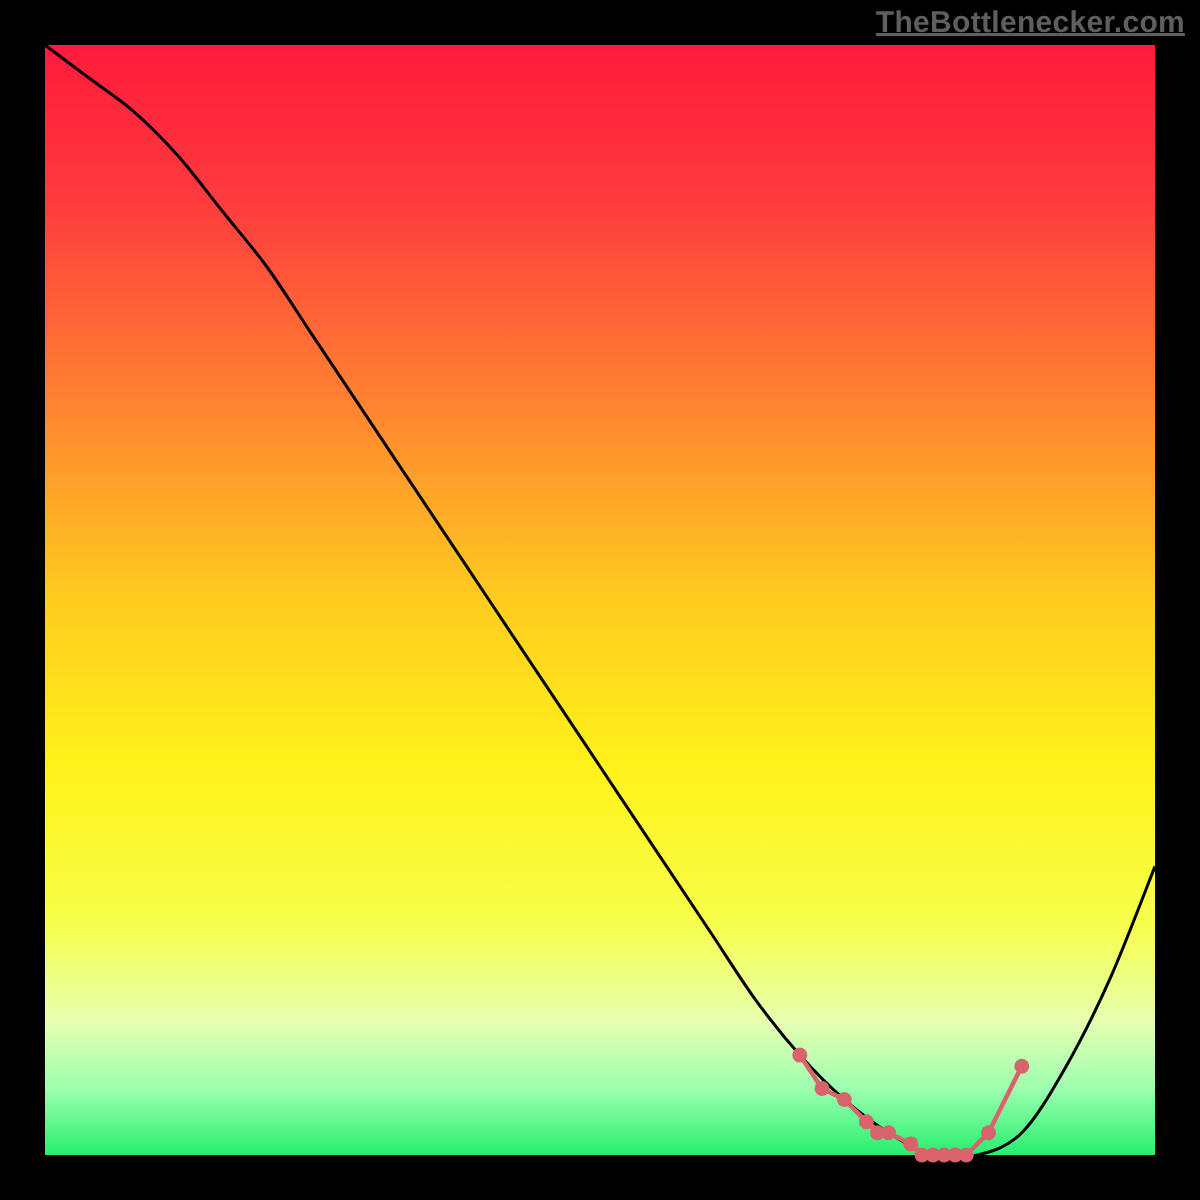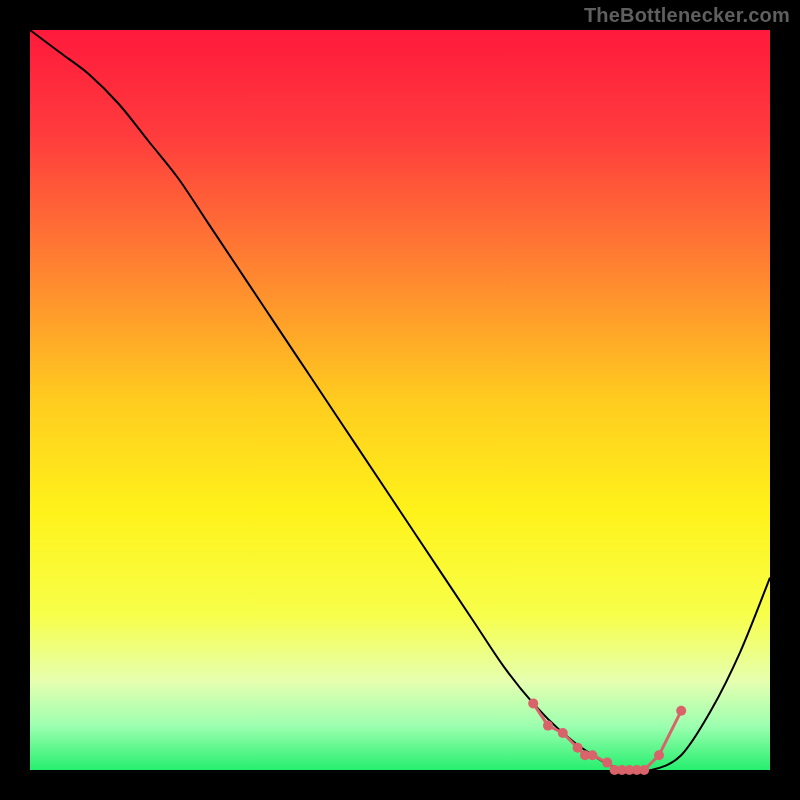--- a/index.html
+++ b/index.html
@@ -18,20 +18,21 @@
     background: #000;
   }
   .attribution {
     position: absolute;
     top: 4px;
     right: 10px;
     color: #5f5f5f;
     font-size: 20px;
     font-weight: 600;
     letter-spacing: 0.2px;
+    text-decoration: underline;
   }
   .plot-box {
     position: absolute;
     left: 30px;
     top: 30px;
     width: 740px;
     height: 740px;
     
   }
   svg.curve {

